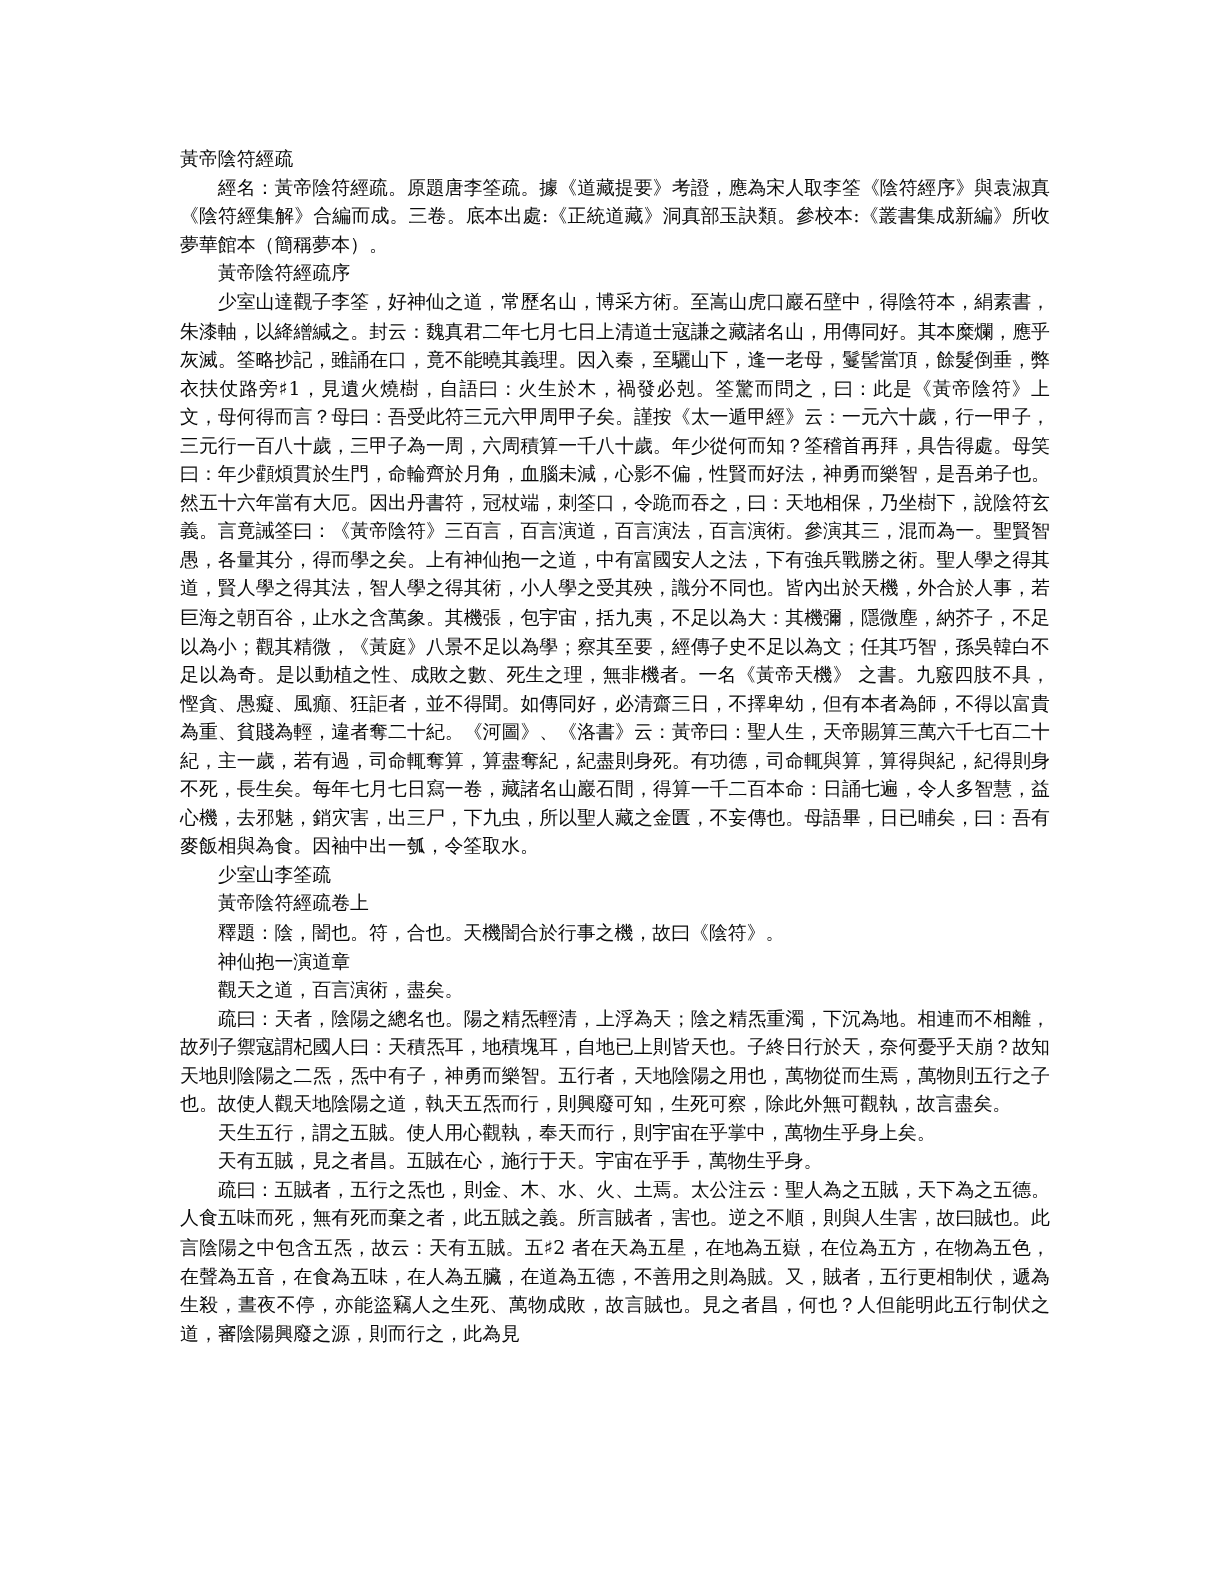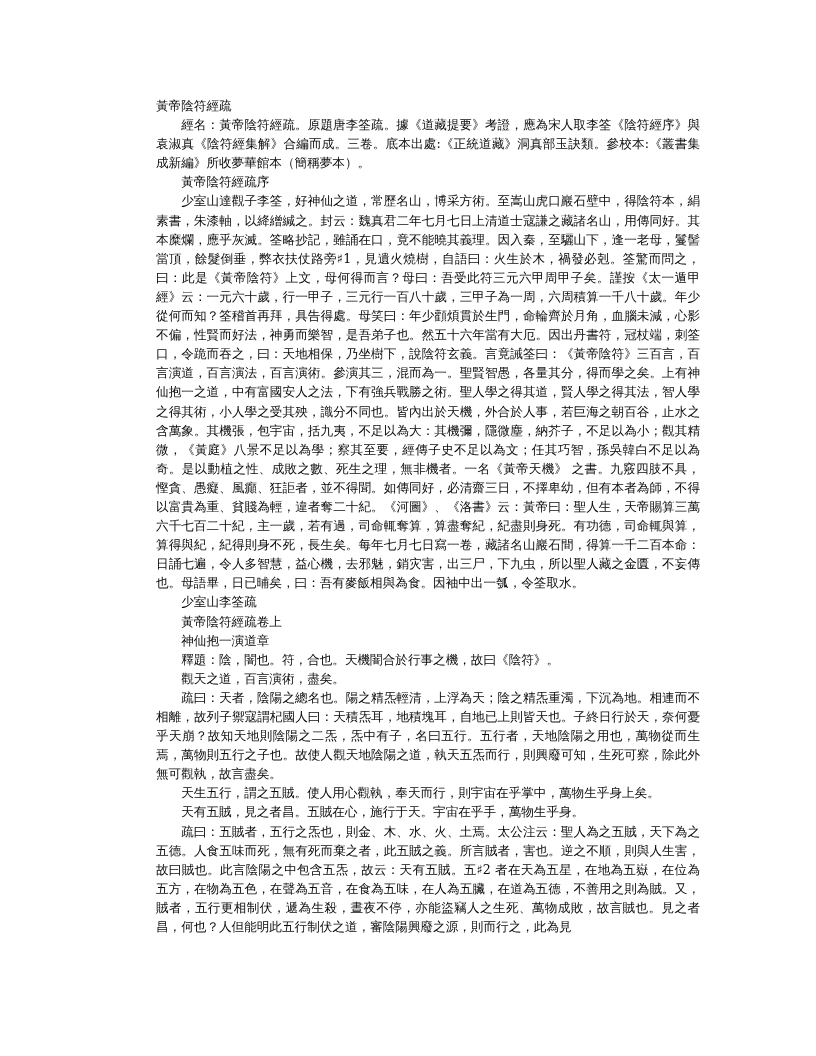--- a/index.html
+++ b/index.html
@@ -39,21 +39,21 @@
     word-break: break-all;
     overflow-wrap: break-word;
   }
   p.indent {
     text-indent: 2em;
   }
   p.noindent {
     text-indent: 0;
   }
   
-  .doc-body p { text-align: justify; margin-left: 36px; }
+  .doc-body p { text-align: justify; }
   .doc-body p:last-child { }
 </style>
 </head>
 <body>
 
 <div class="page">
   <div class="doc-body">
 
     <p class="noindent">黃帝陰符經疏</p>
 
@@ -61,28 +61,28 @@
 
     <p class="indent">黃帝陰符經疏序</p>
 
     <p class="indent">少室山達觀子李筌，好神仙之道，常歷名山，博采方術。至嵩山虎口巖石壁中，得陰符本，絹素書，朱漆軸，以絳繒緘之。封云：魏真君二年七月七日上清道士寇謙之藏諸名山，用傳同好。其本糜爛，應乎灰滅。筌略抄記，雖誦在口，竟不能曉其義理。因入秦，至驪山下，逢一老母，鬘髻當頂，餘髮倒垂，弊衣扶仗路旁♯1，見遺火燒樹，自語曰：火生於木，禍發必剋。筌驚而問之，曰：此是《黃帝陰符》上文，母何得而言？母曰：吾受此符三元六甲周甲子矣。謹按《太一遁甲經》云：一元六十歲，行一甲子，三元行一百八十歲，三甲子為一周，六周積算一千八十歲。年少從何而知？筌稽首再拜，具告得處。母笑曰：年少顴煩貫於生門，命輪齊於月角，血腦未減，心影不偏，性賢而好法，神勇而樂智，是吾弟子也。然五十六年當有大厄。因出丹書符，冠杖端，刺筌口，令跪而吞之，曰：天地相保，乃坐樹下，說陰符玄義。言竟誡筌曰：《黃帝陰符》三百言，百言演道，百言演法，百言演術。參演其三，混而為一。聖賢智愚，各量其分，得而學之矣。上有神仙抱一之道，中有富國安人之法，下有強兵戰勝之術。聖人學之得其道，賢人學之得其法，智人學之得其術，小人學之受其殃，識分不同也。皆內出於天機，外合於人事，若巨海之朝百谷，止水之含萬象。其機張，包宇宙，括九夷，不足以為大：其機彌，隱微塵，納芥子，不足以為小；觀其精微，《黃庭》八景不足以為學；察其至要，經傳子史不足以為文；任其巧智，孫吳韓白不足以為奇。是以動植之性、成敗之數、死生之理，無非機者。一名《黃帝天機》 之書。九竅四肢不具，慳貪、愚癡、風癲、狂詎者，並不得聞。如傳同好，必清齋三日，不擇卑幼，但有本者為師，不得以富貴為重、貧賤為輕，違者奪二十紀。《河圖》、《洛書》云：黃帝曰：聖人生，天帝賜算三萬六千七百二十紀，主一歲，若有過，司命輒奪算，算盡奪紀，紀盡則身死。有功德，司命輒與算，算得與紀，紀得則身不死，長生矣。每年七月七日寫一卷，藏諸名山巖石間，得算一千二百本命：日誦七遍，令人多智慧，益心機，去邪魅，銷灾害，出三尸，下九虫，所以聖人藏之金匱，不妄傳也。母語畢，日已晡矣，曰：吾有麥飯相與為食。因袖中出一瓠，令筌取水。</p>
 
 
     <p class="indent">少室山李筌疏</p>
 
     <p class="indent">黃帝陰符經疏卷上</p>
 
+    <p class="indent">釋題：陰，闇也。符，合也。天機闇合於行事之機，故曰《陰符》。</p>
+
     <p class="indent">神仙抱一演道章</p>
-
-    <p class="indent">釋題：陰，闇也。符，合也。天機闇合於行事之機，故曰《陰符》。</p>
 
     <p class="indent">觀天之道，百言演術，盡矣。</p>
 
 
-    <p class="indent">疏曰：天者，陰陽之總名也。陽之精炁輕清，上浮為天；陰之精炁重濁，下沉為地。相連而不相離，故列子禦寇謂杞國人曰：天積炁耳，地積塊耳，自地已上則皆天也。子終日行於天，奈何憂乎天崩？故知天地則陰陽之二炁，炁中有子，名曰五行。五行者，天地陰陽之用也，萬物從而生焉，萬物則五行之子也。故使人觀天地陰陽之道，執天五炁而行，則興廢可知，生死可察，除此外無可觀執，故言盡矣。</p>
+    <p class="indent">疏曰：天者，陰陽之總名也。陽之精炁輕清，上浮為天；陰之精炁重濁，下沉為地。相連而不相離，故列子禦寇謂杞國人曰：天積炁耳，地積塊耳，自地已上則皆天也。子終日行於天，奈何憂乎天崩？故知天地則陰陽之二炁，炁中有子，神勇而樂智。五行者，天地陰陽之用也，萬物從而生焉，萬物則五行之子也。故使人觀天地陰陽之道，執天五炁而行，則興廢可知，生死可察，除此外無可觀執，故言盡矣。</p>
 
     <p class="indent">天生五行，謂之五賊。使人用心觀執，奉天而行，則宇宙在乎掌中，萬物生乎身上矣。</p>
 
     <p class="indent">天有五賊，見之者昌。五賊在心，施行于天。宇宙在乎手，萬物生乎身。</p>
 
     <p class="indent">疏曰：五賊者，五行之炁也，則金、木、水、火、土焉。太公注云：聖人為之五賊，天下為之五德。人食五味而死，無有死而棄之者，此五賊之義。所言賊者，害也。逆之不順，則與人生害，故曰賊也。此言陰陽之中包含五炁，故云：天有五賊。五♯2 者在天為五星，在地為五嶽，在位為五方，在物為五色，在聲為五音，在食為五味，在人為五臟，在道為五德，不善用之則為賊。又，賊者，五行更相制伏，遞為生殺，晝夜不停，亦能盜竊人之生死、萬物成敗，故言賊也。見之者昌，何也？人但能明此五行制伏之道，審陰陽興廢之源，則而行之，此為見</p>
 
   </div>
 </div>
 

